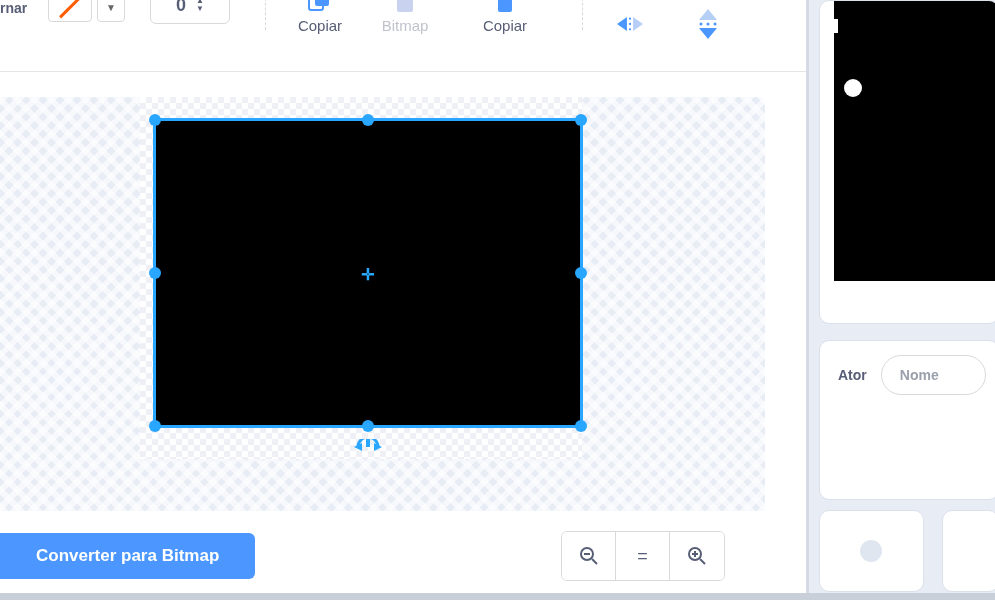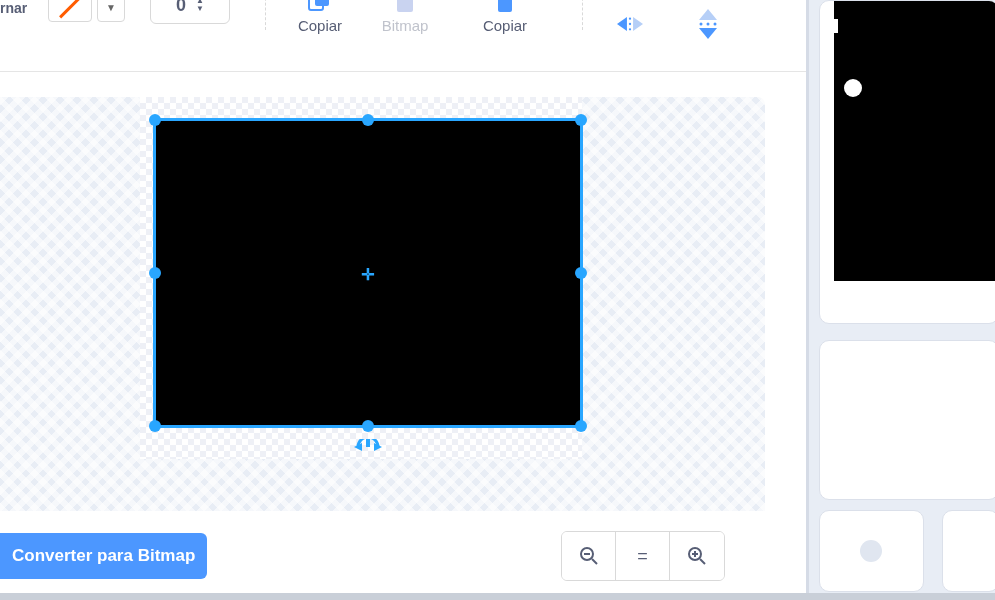--- a/index.html
+++ b/index.html
@@ -103,21 +103,21 @@
   color: #29a6ff; font-size: 16px; font-weight: 700; line-height: 16px;
   text-align:center;
 }
 
 .bottom-bar {
   position: absolute; left: 0; bottom: 7px; width: 765px; height: 60px;
   background: #fff; display:flex; align-items:center; justify-content:space-between;
   padding-right: 40px;
 }
 .convert-btn {
-  height: 46px; padding: 0 12px; background: #4c97ff; color: #fff;
+  height: 46px; padding: 0 36px; background: #4c97ff; color: #fff;
   border: none; border-top-right-radius: 6px; border-bottom-right-radius: 6px;
   font-size: 17px; font-weight: 700; cursor:pointer;
 }
 .zoom-group {
   display: flex; border: 1px solid #d9d9d9; border-radius: 6px; overflow:hidden;
 }
 .zoom-group button {
   width: 54px; height: 48px; border: none; border-right: 1px solid #d9d9d9;
   background: #fff; color: #575e75; font-size: 18px; cursor:pointer;
   display:flex; align-items:center; justify-content:center;
@@ -315,20 +315,26 @@
 
 <div class="right-rail">
   <div class="stage-panel">
     <div class="stage-preview">
       <div class="cursor-tick"></div>
       <div class="white-dot"></div>
     </div>
   </div>
 
   <div class="sprite-panel">
+    <div class="form-row">
+      <span class="lbl">Ator</span>
+      <div class="pill-input">
+        <span>Nome</span>
+      </div>
+    </div>
   </div>
 
   <div class="sprite-bar">
     <div class="sprite-tile">
       <div class="dot"></div>
     </div>
     <div class="sprite-tile secondary"></div>
   </div>
 </div>
 

